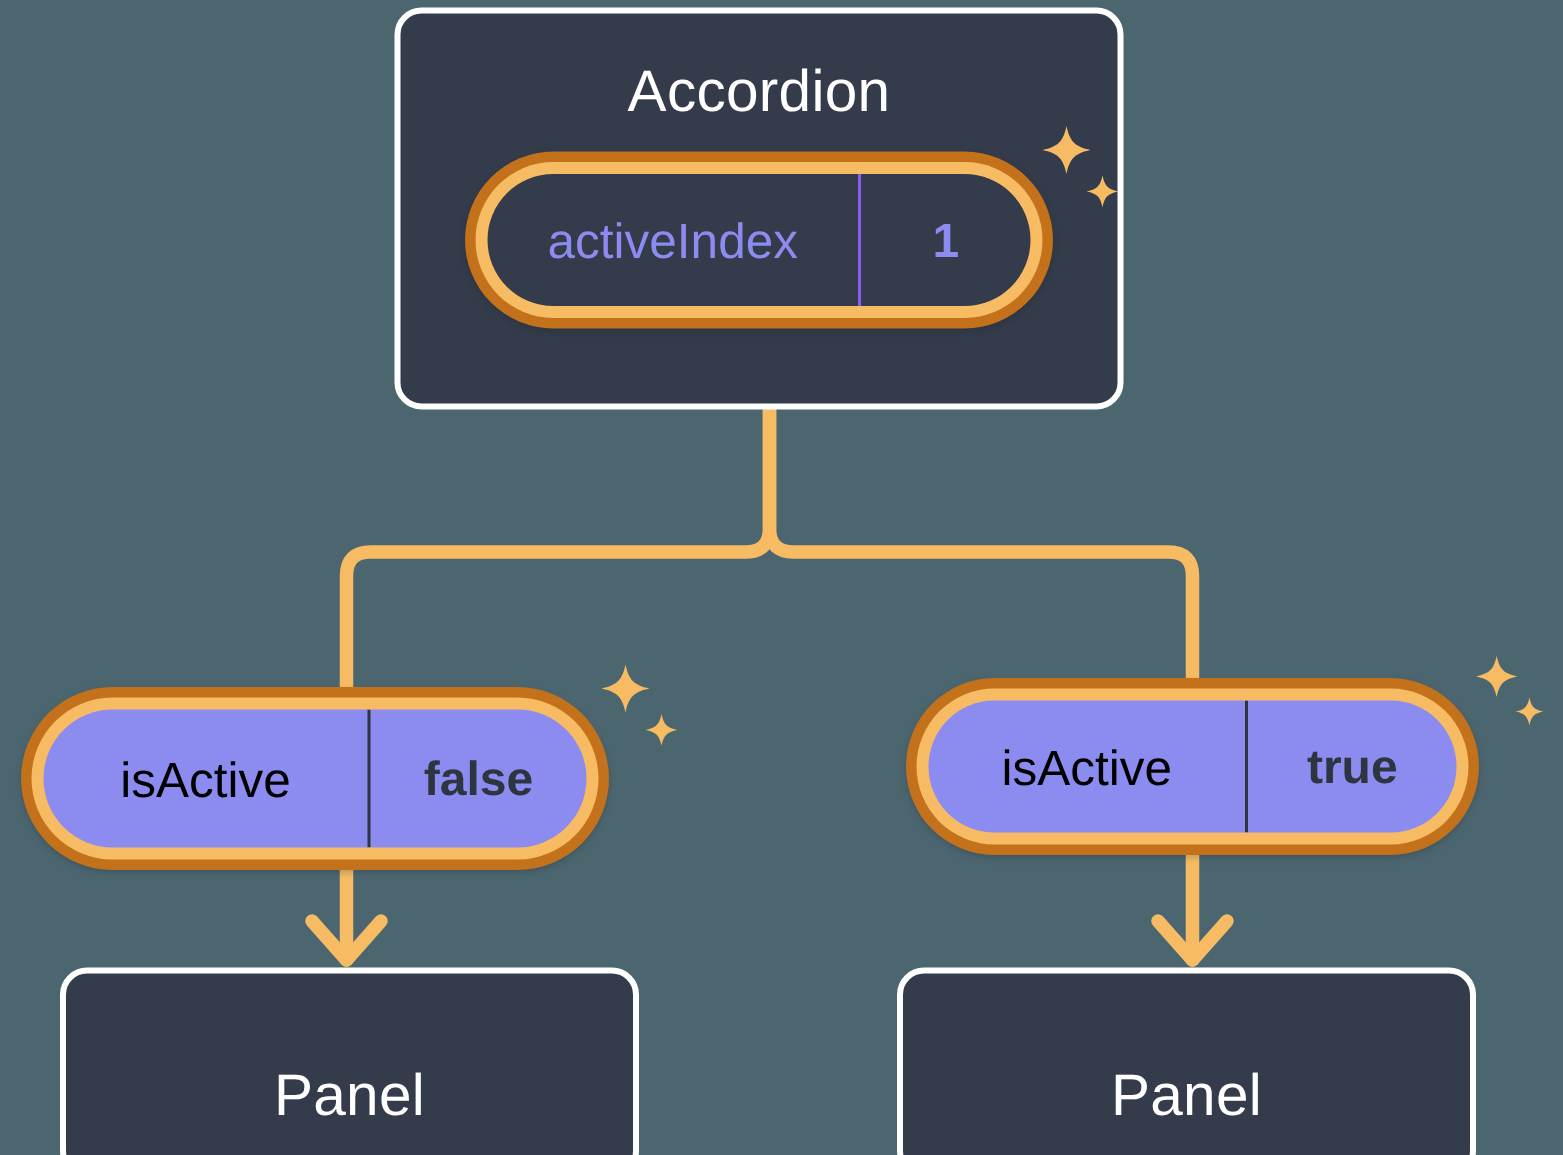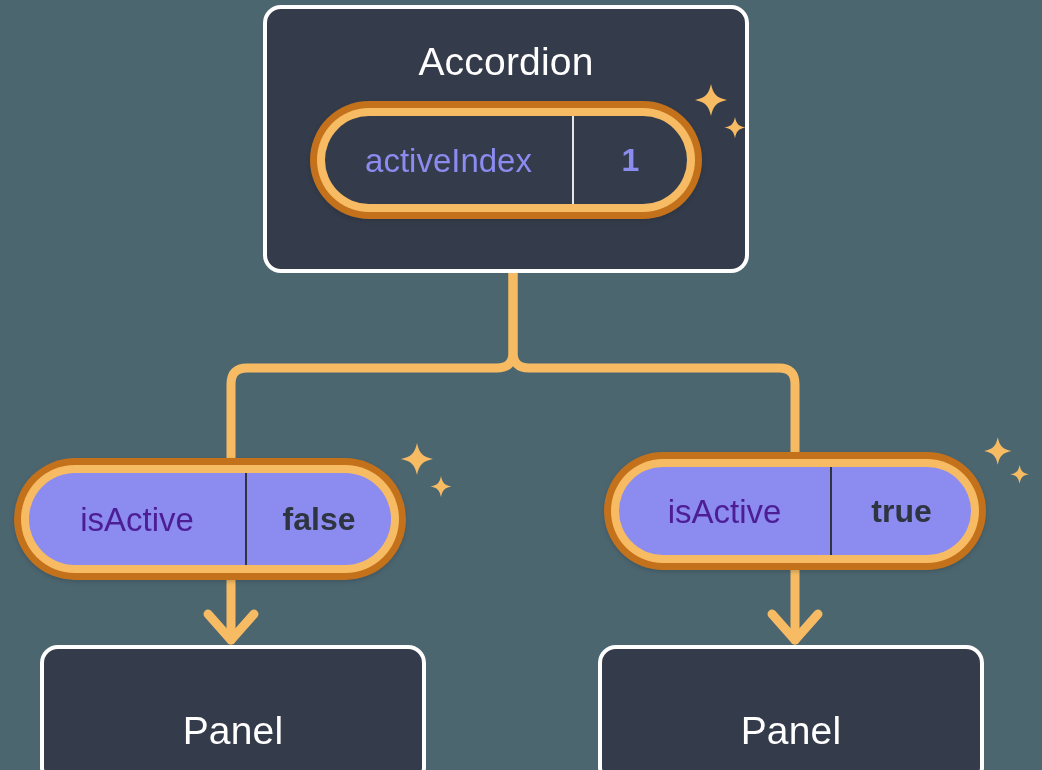--- a/index.html
+++ b/index.html
@@ -122,35 +122,35 @@
     height: 118px;
   }
   #pill-activeindex .pill-body {
     background: #343b4a;
   }
   #pill-activeindex .pill-key {
     flex: 0 0 247px;
     color: #8b8bf0;
     font-size: 33px;
     font-weight: 400;
-    border-right: 2px solid #e5e5e5;
+    border-right: 2px solid #8b5cf6;
   }
   #pill-activeindex .pill-value {
     flex: 1 1 auto;
     color: #8b8bf0;
     font-size: 32px;
     font-weight: 700;
   }
 
   
   .pill-purple .pill-body {
     background: #8b8bf0;
   }
   .pill-purple .pill-key {
-    color: #4c1d95;
+    color: #000000;
     font-size: 33px;
     font-weight: 400;
     border-right: 2px solid #2e3440;
   }
   .pill-purple .pill-value {
     color: #2e3440;
     font-size: 32px;
     font-weight: 700;
   }
 

